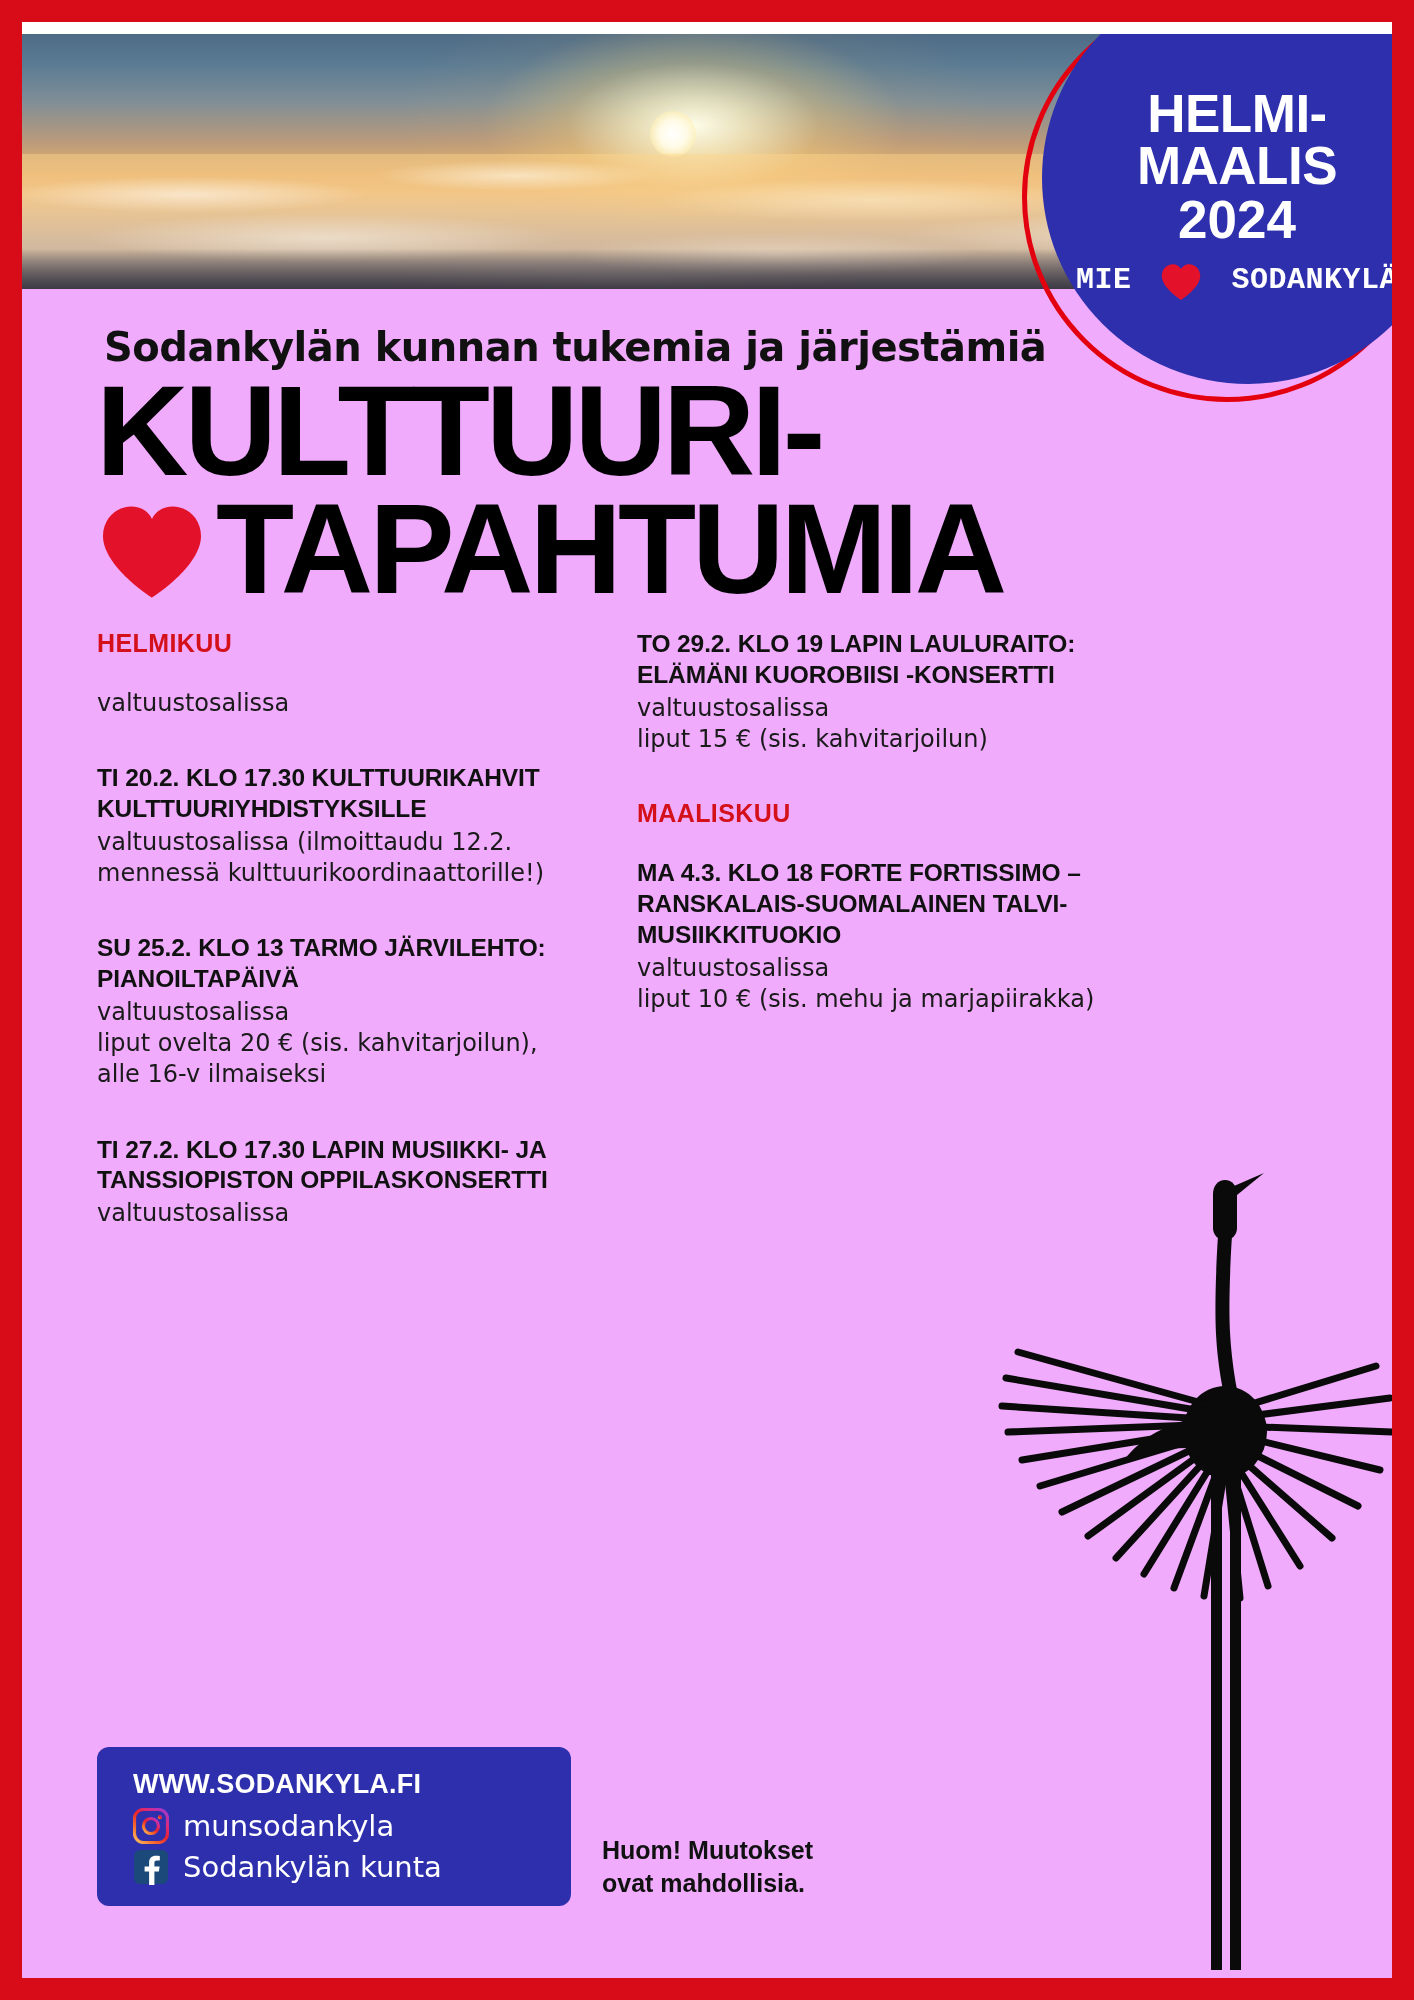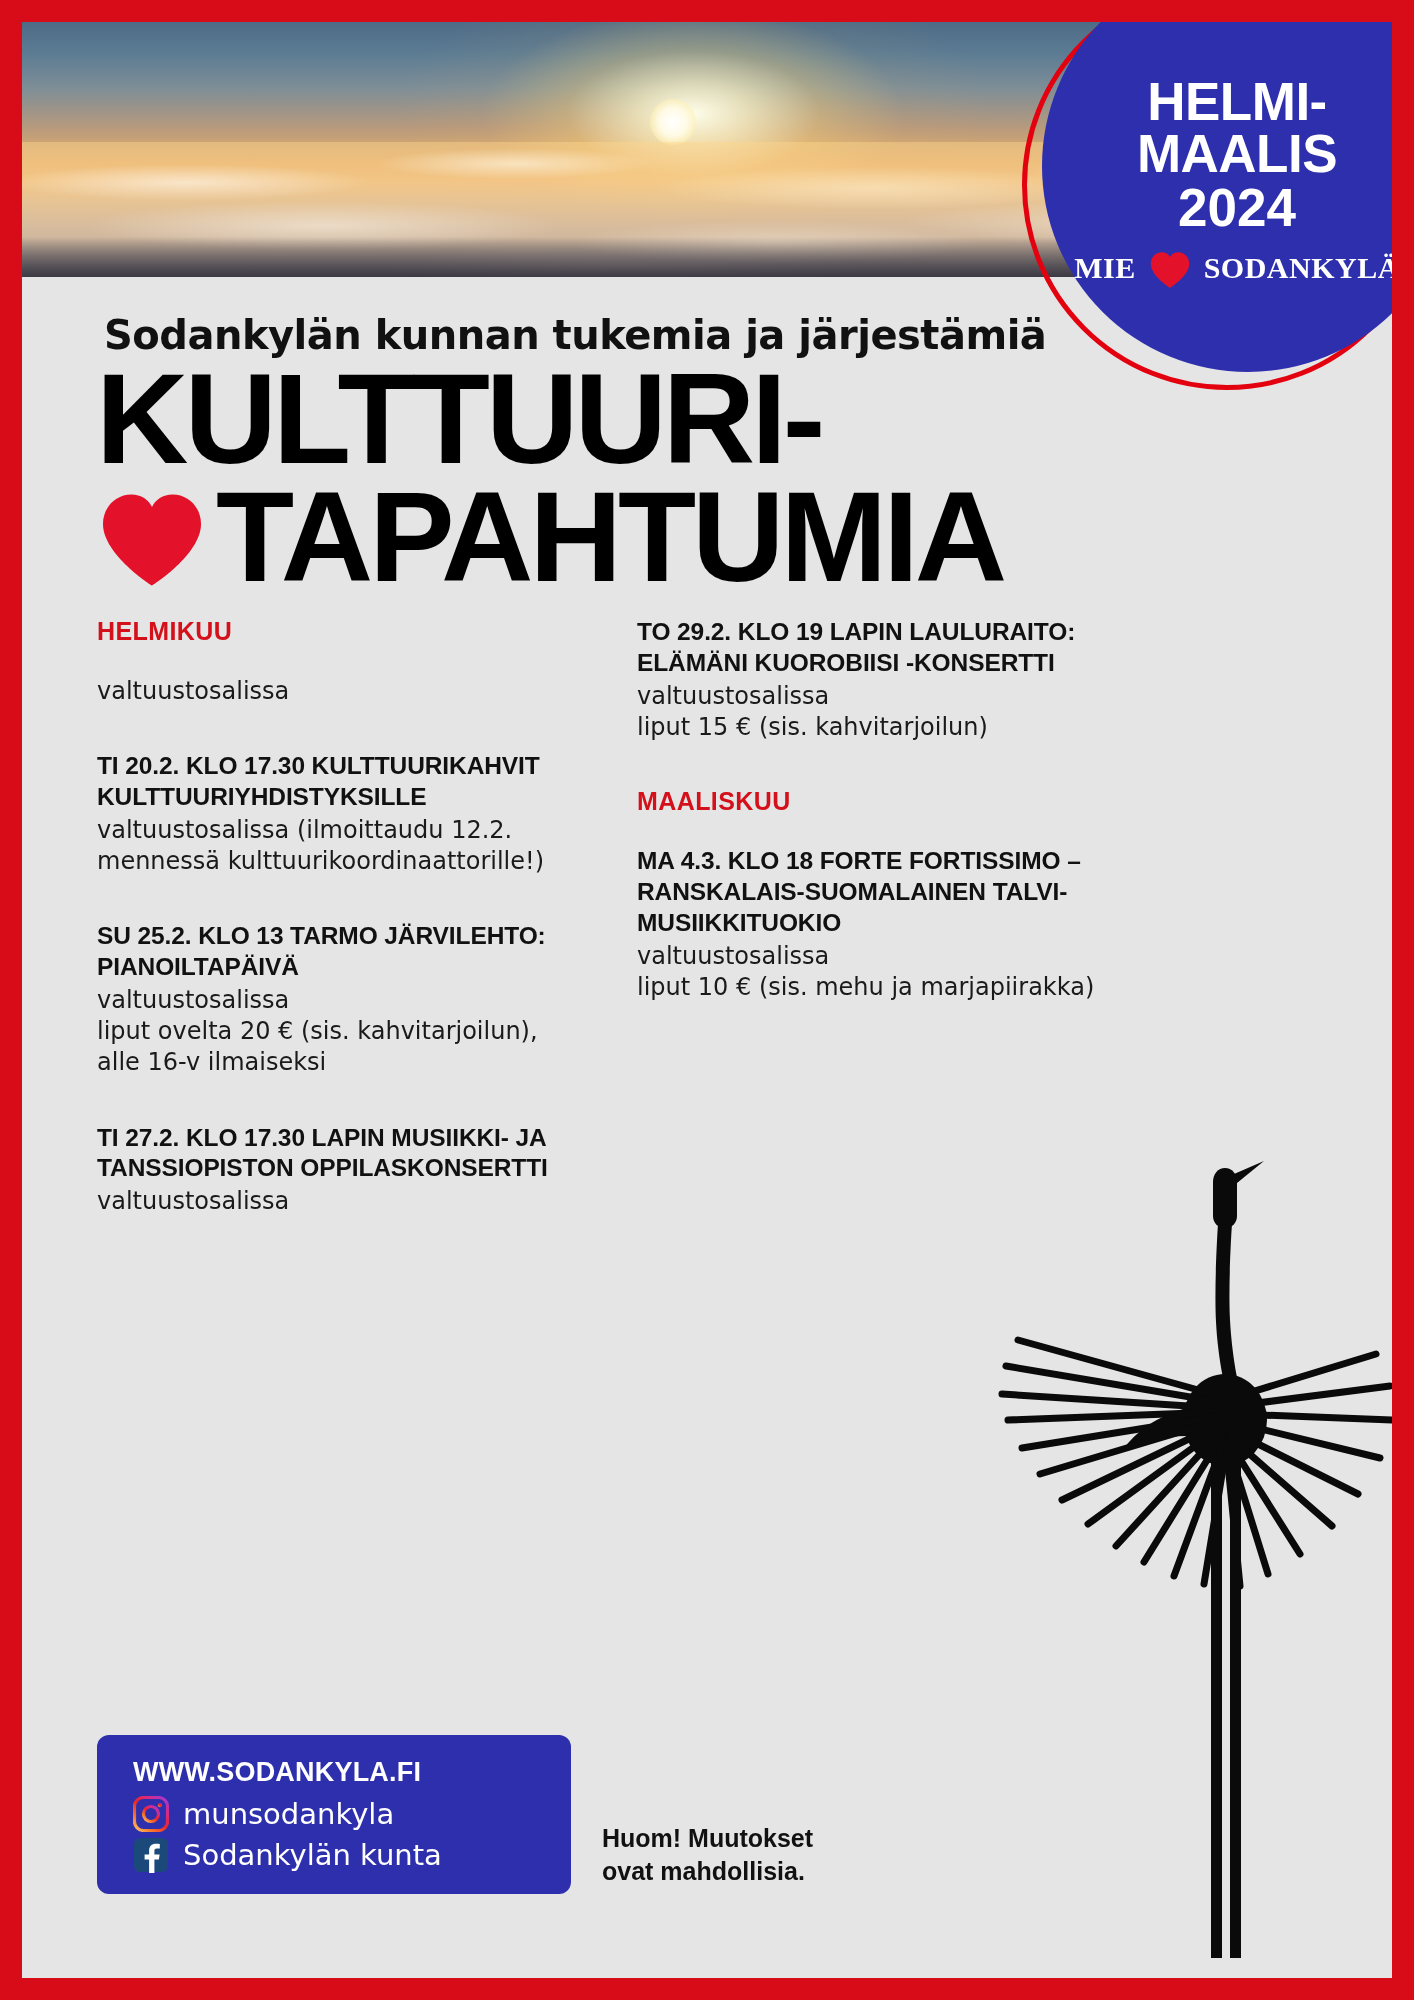--- a/index.html
+++ b/index.html
@@ -17,24 +17,24 @@
     background: #ffffff;
     box-sizing: border-box;
     border-left: 22px solid #d80c18;
     border-right: 22px solid #d80c18;
     border-top: 22px solid #d80c18;
     border-bottom: 22px solid #d80c18;
     overflow: hidden;
   }
   .inner {
     position: absolute;
-    left: 0; top: 0;
+    left: 0; top: 12px;
     width: 1370px;
     height: 1956px;
-    background: #e5e5e5;
+    background: #f0abfc;
     overflow: hidden;
   }
 
   
   .hero {
     position: absolute;
     left: 0; top: 0;
     width: 1370px;
     height: 255px;
     overflow: hidden;
@@ -130,26 +130,26 @@
     font-weight: bold;
     font-size: 53px;
     line-height: 1.06;
   }
   .badge-logo {
     margin-left: -22px;
     margin-top: 10px;
     display: flex;
     align-items: center;
     justify-content: center;
-    gap: 12px;
+    gap: 28px;
     color: #fff;
     font-weight: bold;
     font-size: 30px;
     letter-spacing: 0.5px;
-    font-family: Liberation Serif, serif;
+    font-family: Liberation Mono, monospace;
   }
   .badge-heart {
     display: inline-block;
     width: 44px; height: 44px;
     position: relative;
     transform: translateY(2px);
   }
   .badge-heart svg { display:block; width:44px; height:44px; }
 
   

